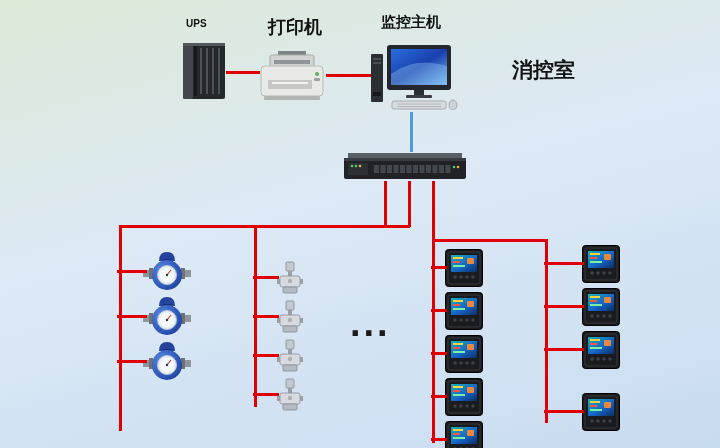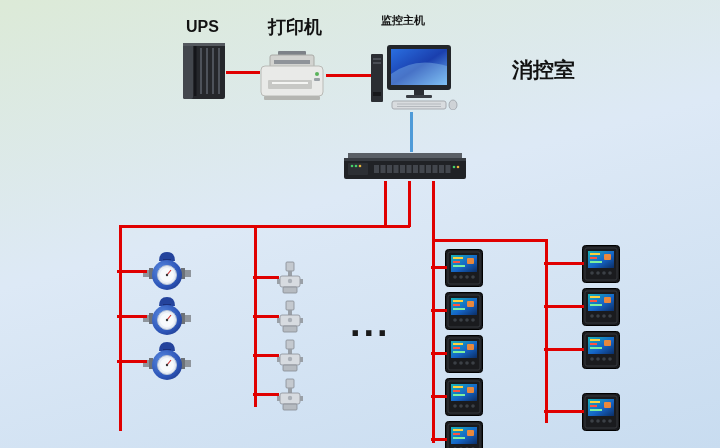--- a/index.html
+++ b/index.html
@@ -2,23 +2,23 @@
 <html><head>
 <meta charset="utf-8">
 <style>
   * { margin:0; padding:0; box-sizing:border-box; }
   html,body { background:#ffffff; font-family:"Liberation Sans", sans-serif; }
   .canvas {
     position:relative; width:720px; height:448px; overflow:hidden;
     background:linear-gradient(165deg,#eef5fc 0%, #dcead7 0%, #dde9f6 45%, #c8dcf0 100%);
   }
   .lbl { position:absolute; color:#121212; white-space:nowrap; }
-  .lbl-ups   { left:186px; top:18px;  font-size:16px; font-weight:600; }
+  .lbl-ups   { left:186px; top:18px;  font-size:10px; font-weight:600; }
   .lbl-prn   { left:268px; top:15px;  font-size:18px; font-weight:700; }
-  .lbl-host  { left:381px; top:13px;  font-size:11px; font-weight:700; }
+  .lbl-host  { left:381px; top:13px;  font-size:15px; font-weight:700; }
   .lbl-room  { left:512px; top:56px;  font-size:21px; font-weight:700; }
   .lbl-ellipsis { left:350px; top:302px; font-size:38px; font-weight:900; letter-spacing:3px; color:#1a1a1a; }
 
   .line { position:absolute; background:#e00000; }
   .link { position:absolute; background:#4f9bd8; }
 
   .l-ups-prn  { left:226px; top:71px;  width:34px;  height:2.5px; }
   .l-prn-host { left:326px; top:74px;  width:46px;  height:2.5px; }
   .l-host-sw  { left:410px; top:112px; width:2.5px; height:40px; }
   .l-drop-a   { left:384px; top:181px; width:2.5px; height:46px; }

